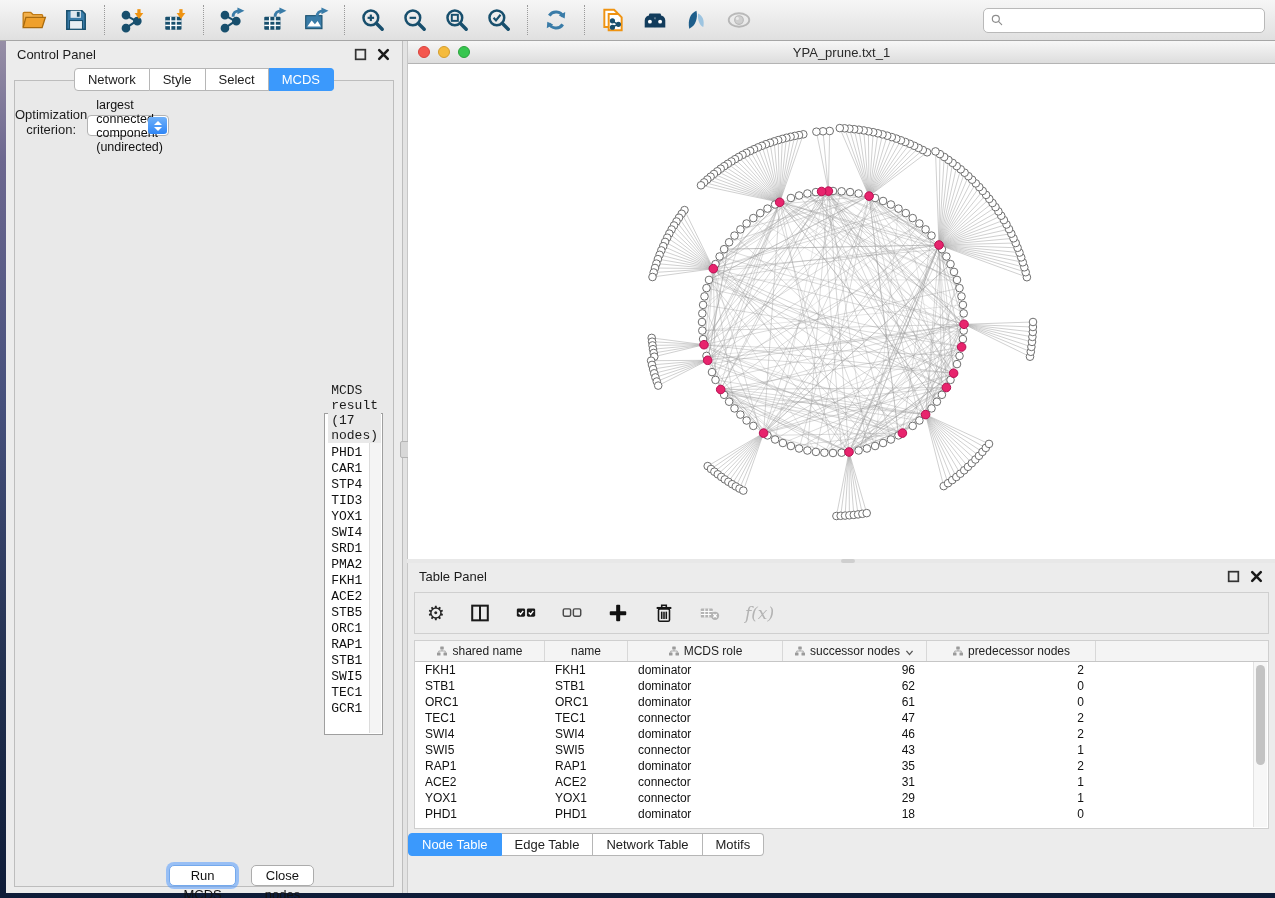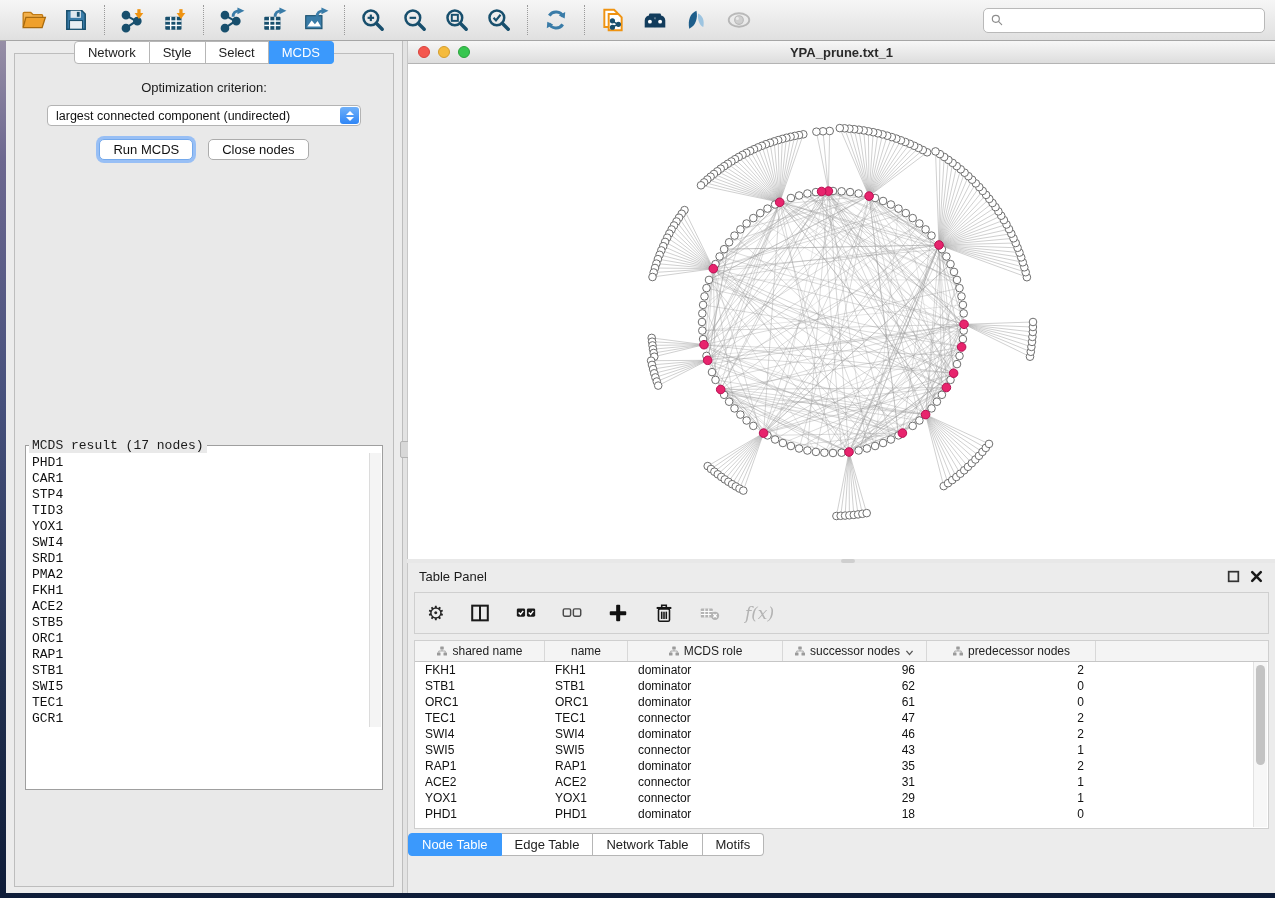--- a/index.html
+++ b/index.html
@@ -33,21 +33,21 @@
   .panel-titlebar .spacer{flex:1;}
   .win-ic{width:15px;height:15px;display:flex;align-items:center;justify-content:center;margin-left:8px;cursor:pointer;}
   .cp-tabs{display:flex;justify-content:center;position:relative;z-index:2;margin-bottom:-11px;}
   .seg{display:flex;}
   .seg .tab{border:1px solid #b6b6b6;border-left:none;background:#fff;font-size:13px;color:#222;
     padding:3px 13px;cursor:pointer;line-height:15px;}
   .seg .tab:first-child{border-left:1px solid #b6b6b6;border-radius:4px 0 0 4px;}
   .seg .tab:last-child{border-radius:0 4px 4px 0;}
   .seg .tab.active{background:#3b99fc;border-color:#3b99fc;color:#fff;}
   .cp-body{flex:1;margin:0 8px 6px 8px;border:1px solid #bdbdbd;background:#e9e9e9;
-    padding-top:24px;display:flex;flex-direction:column;min-height:0;}
+    padding-top:24px;display:flex;flex-direction:row;min-height:0;}
   .opt-label{text-align:center;font-size:13px;color:#1c1c1c;margin-top:2px;}
   .selectbox{margin:10px auto 0;width:314px;height:21px;background:#fff;border:1px solid #b3b3b3;border-radius:4px;
     position:relative;display:flex;align-items:center;font-size:12.5px;color:#111;padding-left:8px;box-sizing:border-box;cursor:pointer;}
   .selectbox .stepper{position:absolute;right:1px;top:1px;bottom:1px;width:19px;border-radius:3px;
     background:linear-gradient(#6fb0f9,#2f86f6);display:flex;flex-direction:column;align-items:center;justify-content:center;gap:2px;}
   .stepper i{display:block;width:0;height:0;border-left:4px solid transparent;border-right:4px solid transparent;}
   .stepper .up{border-bottom:4px solid #fff;}
   .stepper .dn{border-top:4px solid #fff;}
   .btn-row{display:flex;justify-content:center;gap:15px;margin-top:13px;align-items:flex-end;}
   .btn{height:21px;padding:0 13px;background:#fff;border:1px solid #acacac;border-radius:5px;
@@ -62,21 +62,21 @@
   
   .vsplit{width:4px;flex:0 0 4px;background:#e3e3e3;border-left:1px solid #bdbdbd;position:relative;cursor:col-resize;}
   .vsplit .grip{position:absolute;top:400px;left:-3px;width:8px;height:15px;background:#d8d8d8;border:1px solid #b4b4b4;border-radius:2px;}
   .hsplit{height:4px;flex:0 0 4px;background:#e8e8e8;position:relative;cursor:row-resize;}
   .hsplit .grip{position:absolute;left:50%;top:0;width:14px;height:4px;background:#cfcfcf;border-radius:2px;}
 
   
   .rcol{flex:1;display:flex;flex-direction:column;min-width:0;min-height:0;}
   .netwin{height:518px;flex:0 0 518px;display:flex;flex-direction:column;border-left:1px solid #c7c7c7;}
   .net-titlebar{height:22px;flex:0 0 22px;background:linear-gradient(#f7f7f7,#dddddd);border-bottom:1px solid #b4b4b4;
-    position:relative;display:flex;align-items:center;justify-content:center;font-size:13px;color:#2a2a2a;font-weight:bold;}
+    position:relative;display:flex;align-items:center;justify-content:center;font-size:13px;color:#2a2a2a;}
   .lights{position:absolute;left:10px;top:5px;display:flex;gap:8px;}
   .light{width:12px;height:12px;border-radius:50%;box-sizing:border-box;cursor:pointer;}
   .light.red{background:#f4574e;border:1px solid #d8433c;}
   .light.yellow{background:#f5bb3d;border:1px solid #d49d2e;}
   .light.green{background:#37c64f;border:1px solid #2aa23c;}
   .net-canvas{flex:1;background:#fff;position:relative;overflow:hidden;}
   .net-canvas svg{position:absolute;inset:0;}
 
   
   .tpanel{flex:1;background:#ececec;display:flex;flex-direction:column;min-height:0;border-left:1px solid #c7c7c7;}
@@ -292,20 +292,34 @@
         <circle cx="10" cy="10" r="6" fill="none" stroke="#8d8d8d" stroke-width="2"></circle>
         <line x1="14.5" y1="14.5" x2="20" y2="20" stroke="#8d8d8d" stroke-width="2" stroke-linecap="round"></line>
       </svg>
       <input type="text" placeholder="" style="">
     </div>
   </div>
 
   <div class="main">
 
     <div class="cpanel">
+      <div class="panel-titlebar">
+        <span>Control Panel</span>
+        <span class="spacer"></span>
+        <span class="win-ic">
+          <svg viewBox="0 0 14 14">
+              <rect x="2.5" y="2.5" width="9" height="9" fill="none" stroke="#333" stroke-width="1.6"></rect>
+            </svg>
+        </span>
+        <span class="win-ic">
+          <svg viewBox="0 0 14 14">
+              <path d="M3 3 L11 11 M11 3 L3 11" stroke="#1a1a1a" stroke-width="2.4" stroke-linecap="round"></path>
+            </svg>
+        </span>
+      </div>
       <div class="cp-tabs">
         <div class="seg" id="cp-tabseg">
             <div class="tab">Network</div>
             <div class="tab">Style</div>
             <div class="tab">Select</div>
             <div class="tab active">MCDS</div>
           </div>
       </div>
       <div class="cp-body">
         <div class="opt-label">Optimization criterion:</div>

